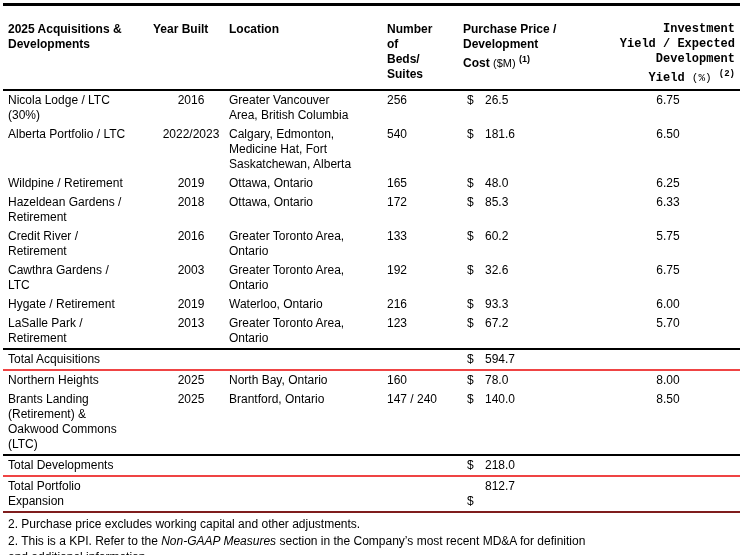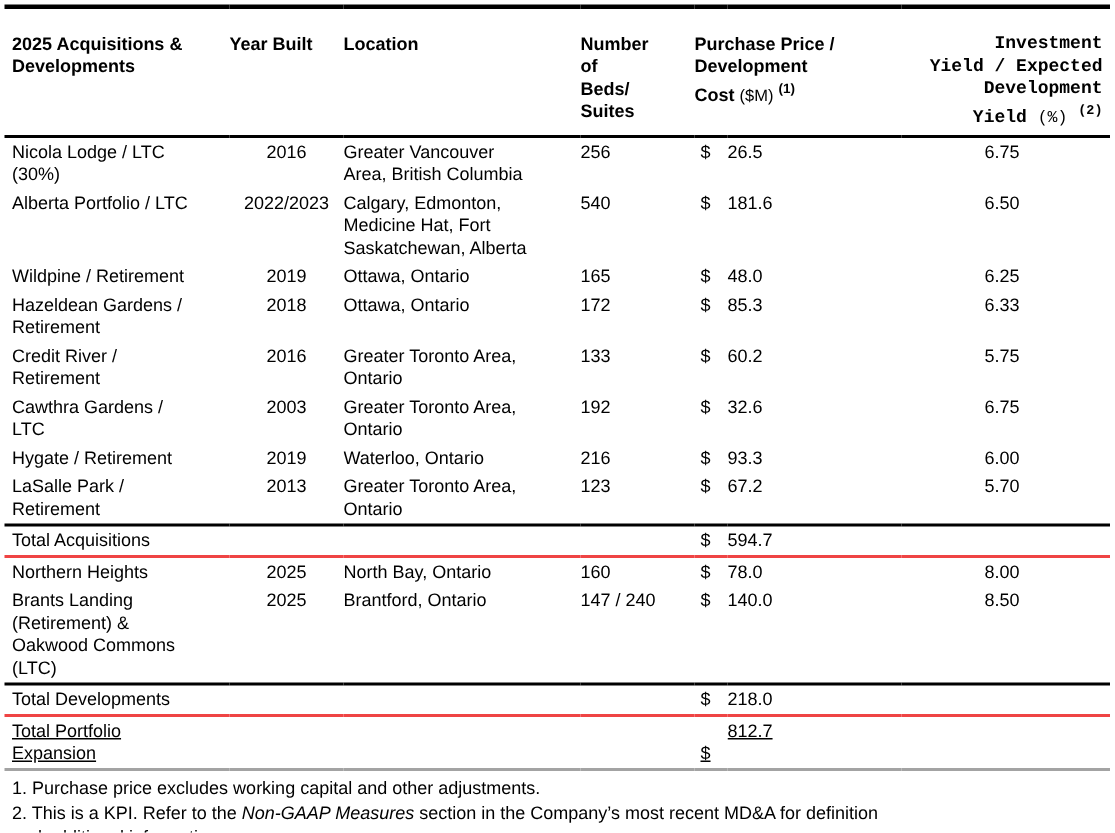--- a/index.html
+++ b/index.html
@@ -52,22 +52,21 @@
     font-weight: bold;
     font-size: 9px;
     vertical-align: 5px;
     letter-spacing: 0;
   }
   tr.rule td {
     border-top: 2px solid #000;
     border-bottom: 2px solid #ef4444;
   }
   tr.rule-bottom-only td {
-    border-bottom: 2px solid #a3a3a3;
-    text-decoration: underline;
+    border-bottom: 2px solid #7f1d1d;
   }
   td.cur { padding-left: 4px; }
   td.cur-bottom { vertical-align: bottom; padding-left: 4px; }
   td.amt { text-align: left; padding-right: 14px; }
   td.yld { text-align: center; padding-right: 5px; }
   th.yld-h { text-align: right; padding-right: 5px; font-family: Liberation Mono, monospace; }
   th.price-h { }
   td.beds { }
   th.beds-h { text-align: left; }
   .footnotes {
@@ -246,17 +245,17 @@
         <td colspan="4" class="pre name-cell">Total Portfolio
 Expansion</td>
         <td class="cur-bottom">$</td>
         <td class="amt">812.7</td>
         <td class="yld"></td>
       </tr>
     </tbody>
   </table>
 
   <div class="footnotes">
-    <div class="note">1. Purchase price excludes working capital and other adjustments.</div>
+    <div class="note">2. Purchase price excludes working capital and other adjustments.</div>
     <div class="note"><span>2. This is a KPI. Refer to the </span><span class="italic">Non-GAAP Measures</span><span> section in the Company’s most recent MD&amp;A for definition
 and additional information.</span></div>
   </div>
 </div>
 
 </body></html>

